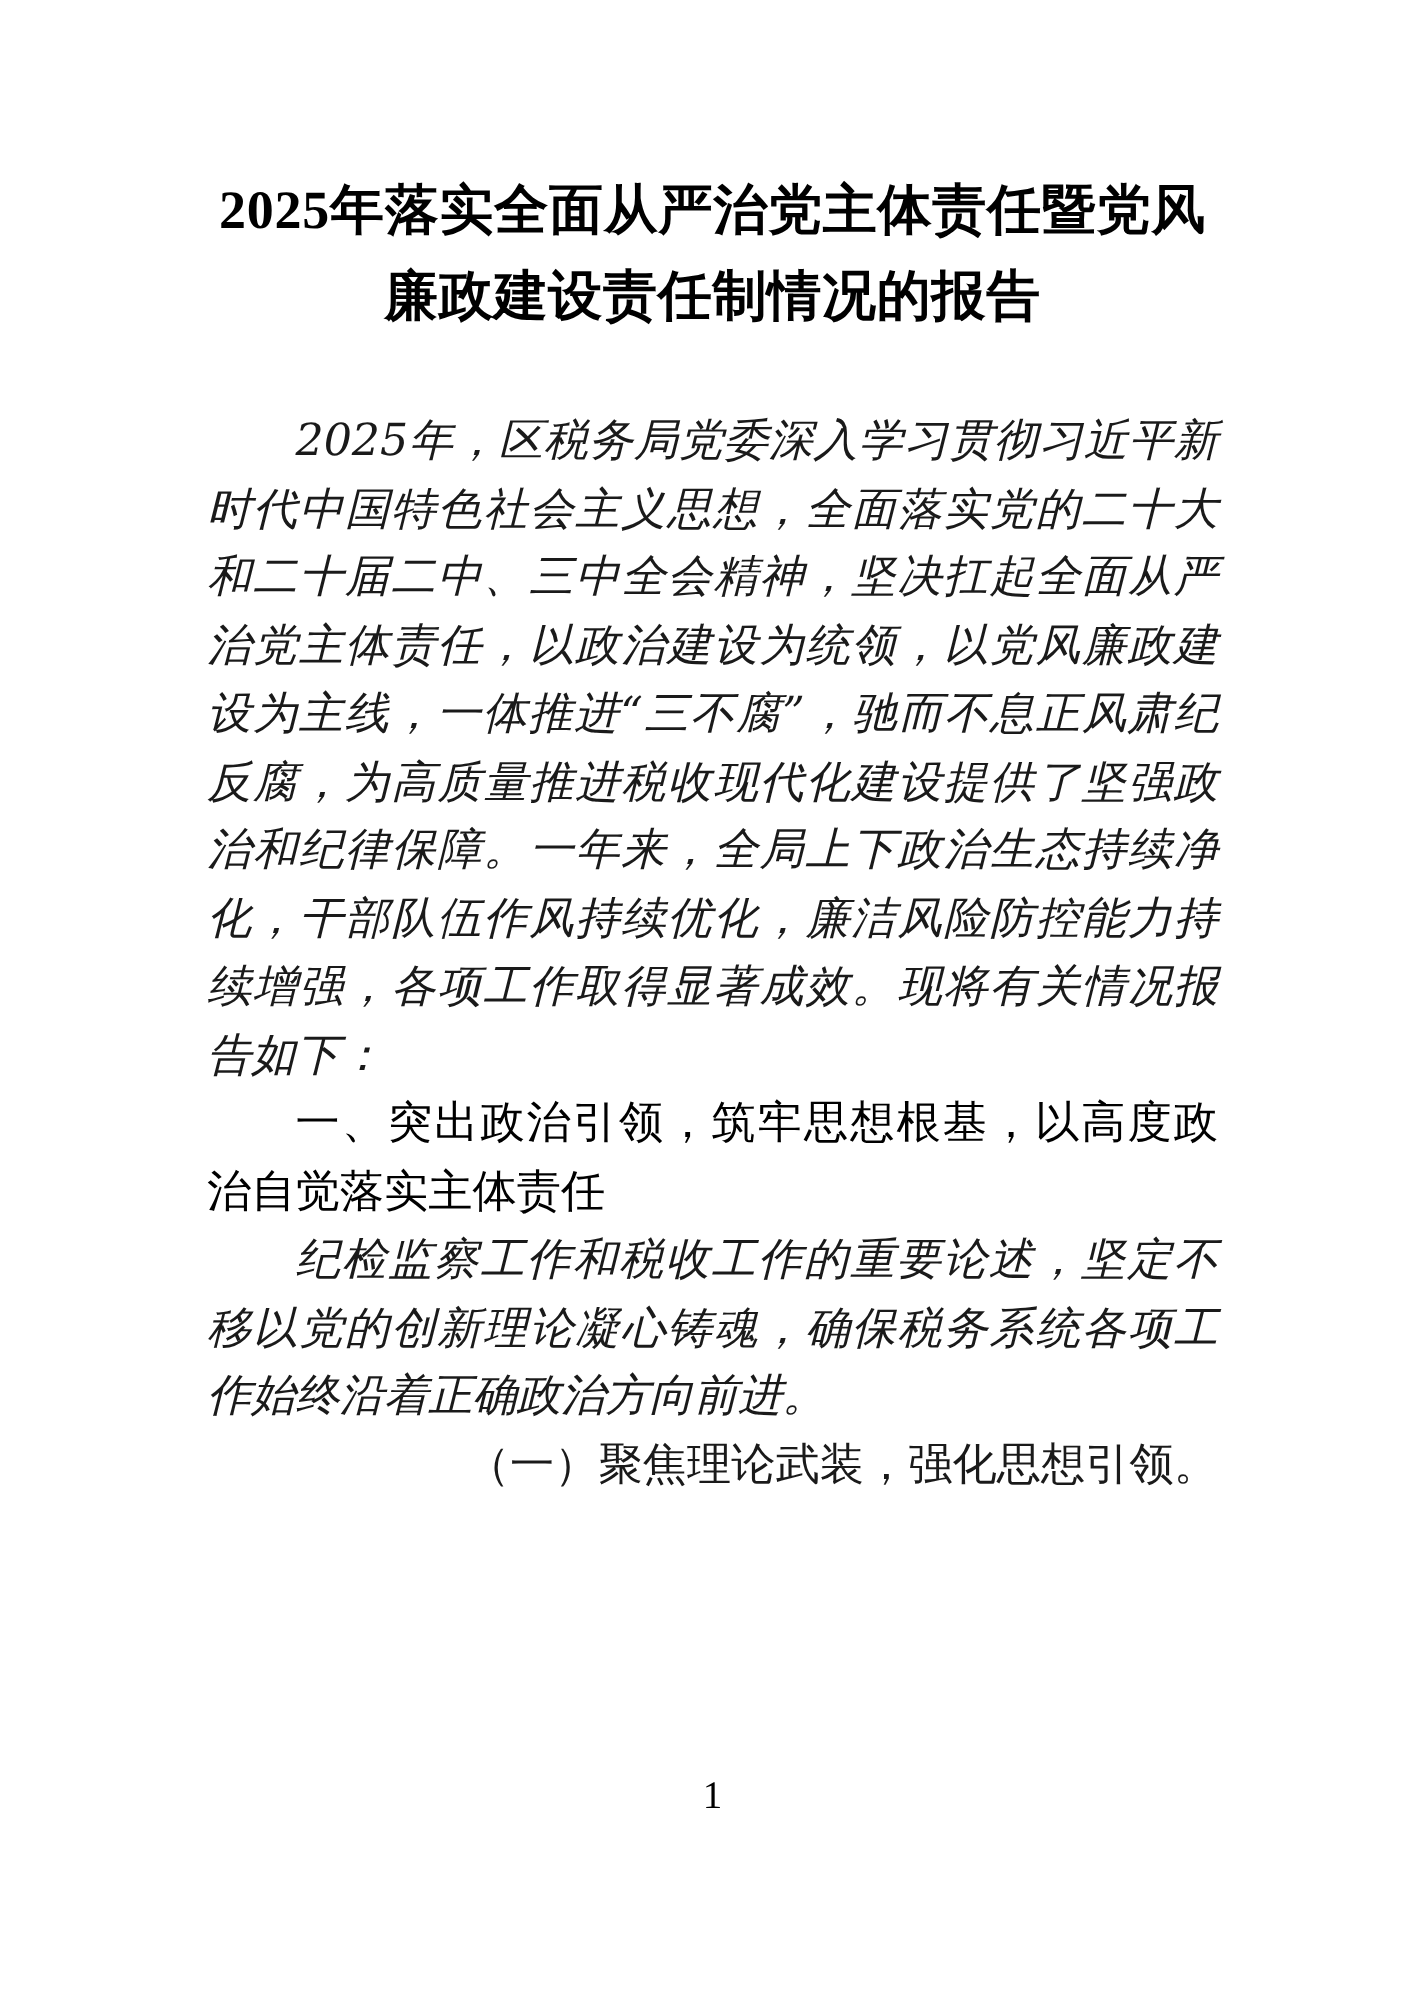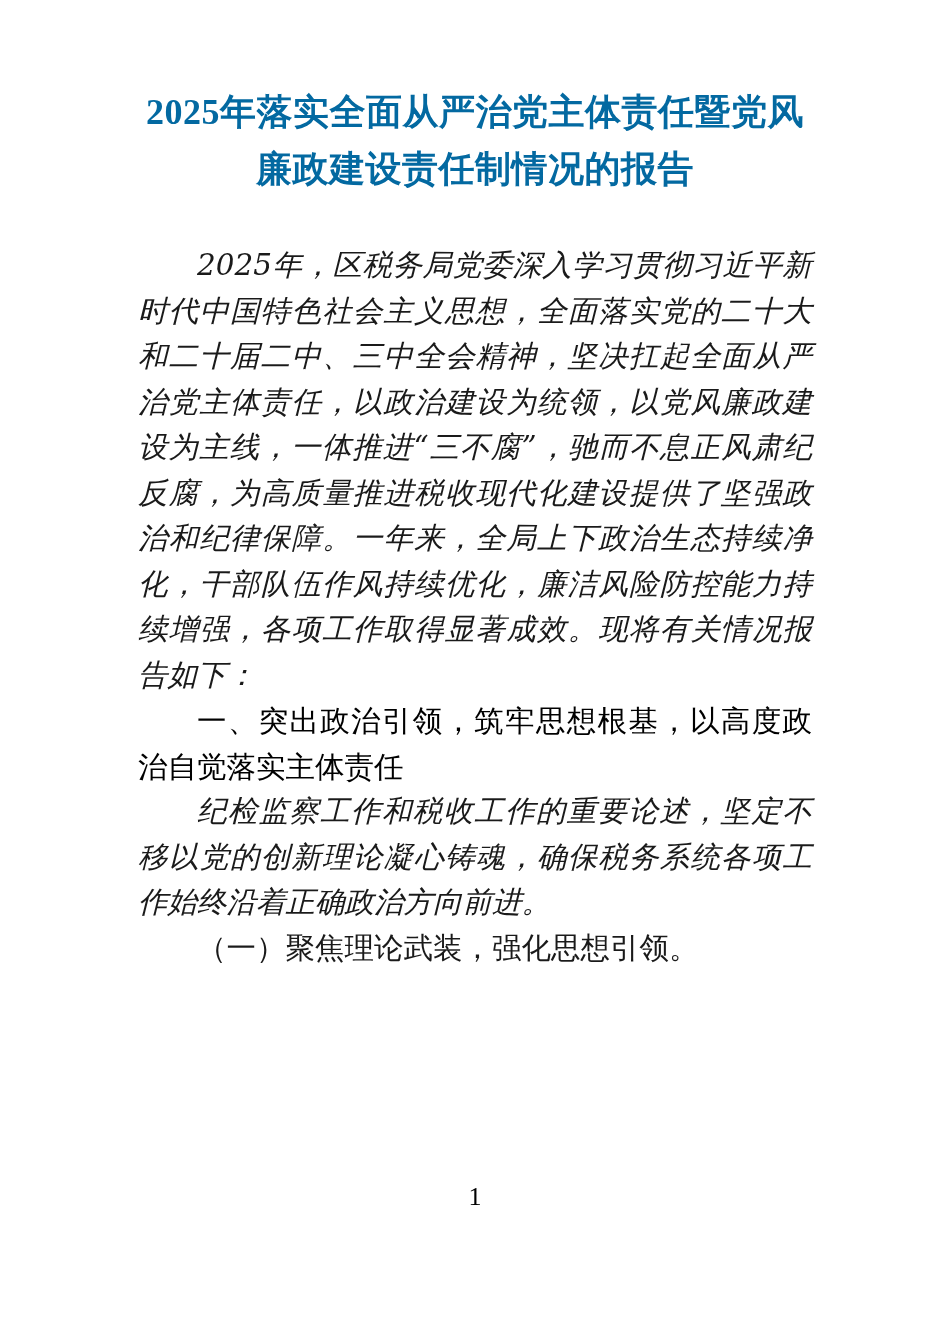--- a/index.html
+++ b/index.html
@@ -19,27 +19,27 @@
   .content {
     position: absolute;
     left: 138px;
     top: 0;
     width: 674px;
   }
 
   
   .doc-title {
     margin: 0;
-    padding-top: 84px;
+    padding-top: 112px;
     font-family: "Liberation Serif", "DejaVu Serif", serif;
     font-weight: 700;
     font-size: 36px;
     line-height: 57px;
     text-align: center;
-    color: #0369a1;
+    color: #000000;
     letter-spacing: 0.5px;
     word-break: break-all;
   }
 
   
   .para {
     margin: 0;
     font-family: "DejaVu Serif", "Liberation Serif", serif;
     font-weight: 400;
     font-size: 29.5px;
@@ -75,20 +75,21 @@
   
   .heading-2 {
     margin: 0;
     font-family: "DejaVu Serif", "Liberation Serif", serif;
     font-weight: 400;
     font-size: 29.5px;
     line-height: 45.5px;
     color: #1a1a1a;
     text-indent: 59px;
     word-break: break-all;
+    text-align: right;
   }
 
   
   .page-number {
     position: absolute;
     left: 0;
     right: 0;
     top: 1182px;
     text-align: center;
     font-family: "Liberation Serif", "DejaVu Serif", serif;

